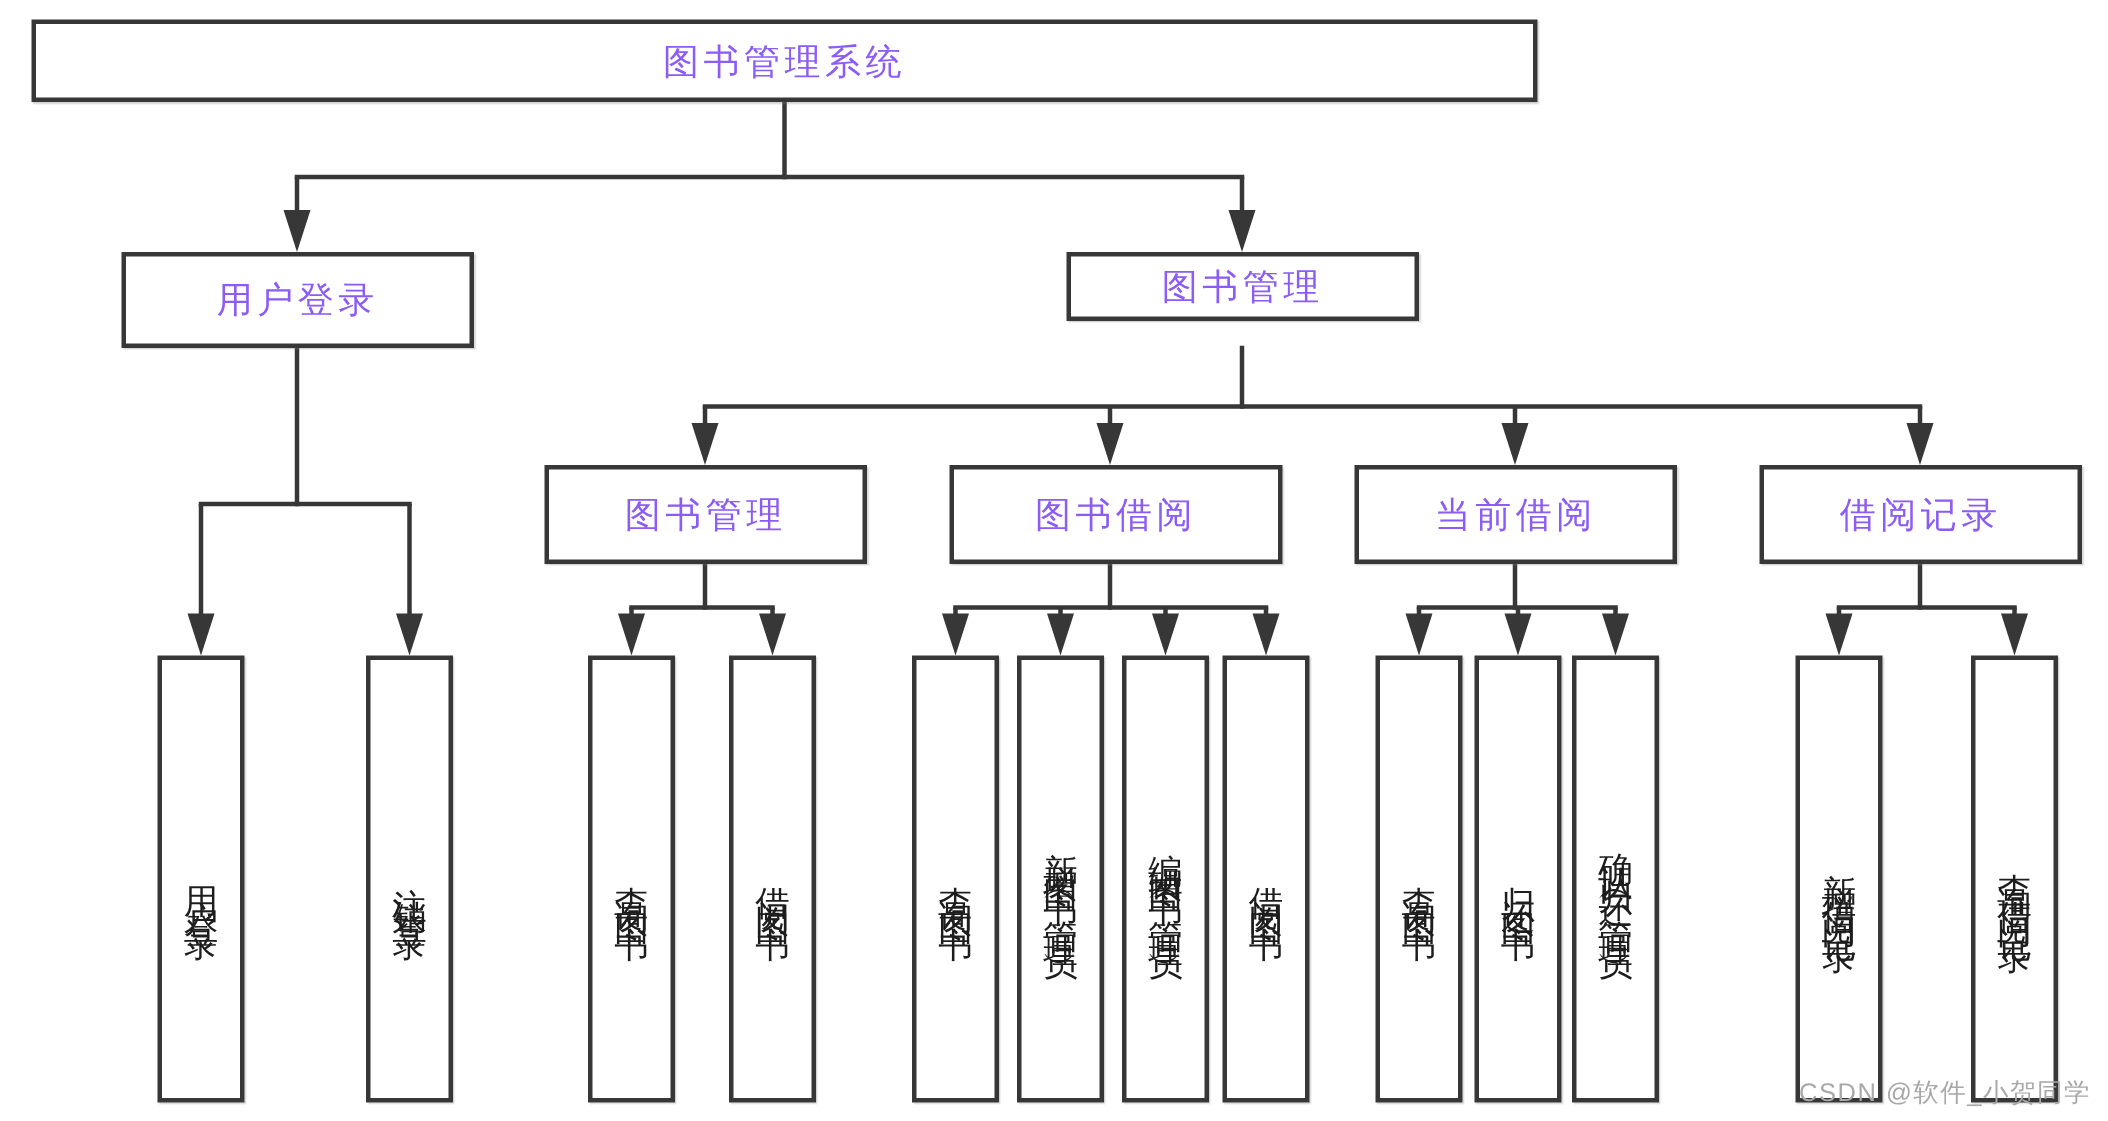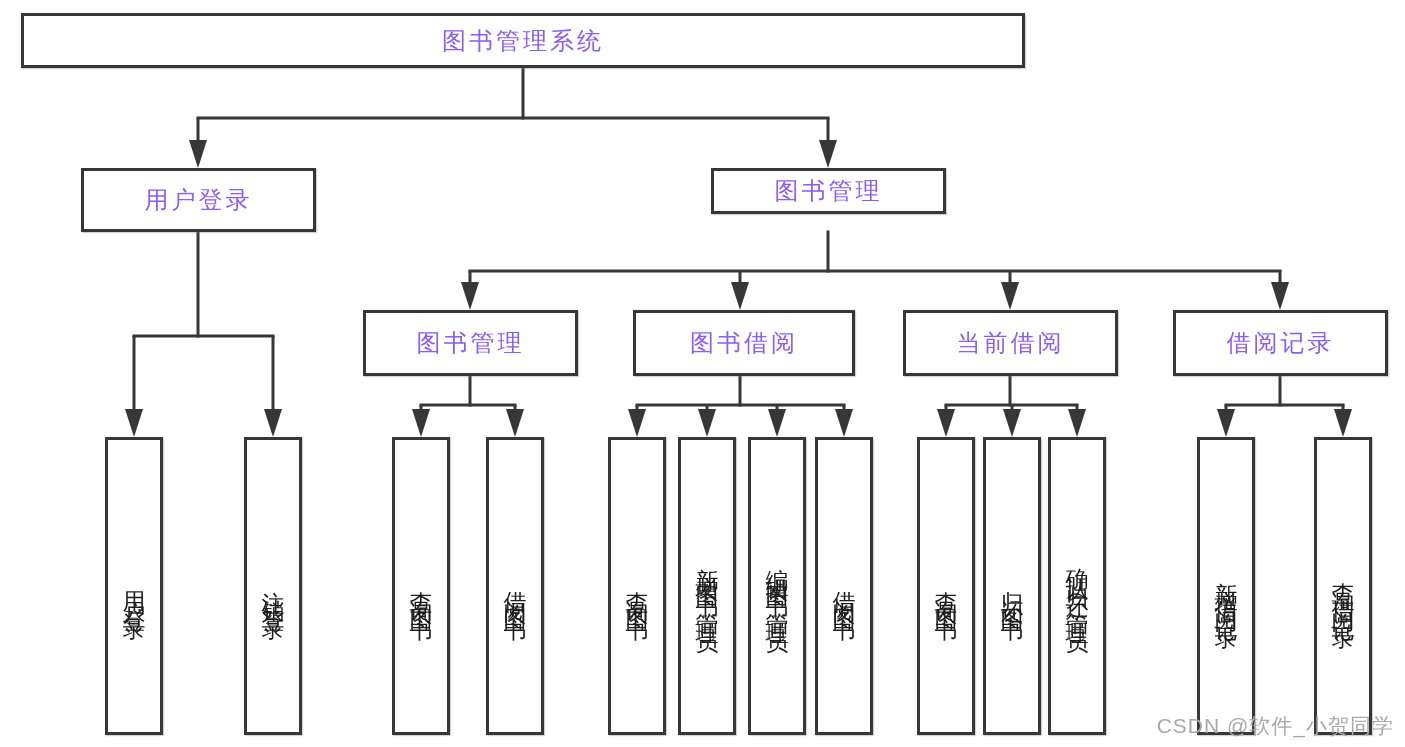--- a/index.html
+++ b/index.html
@@ -43,21 +43,21 @@
     font-size: 23px;
     letter-spacing: 9px;
     color: #1d1d1d;
     margin-bottom: -9px;
     line-height: 1;
   }
   .watermark {
     position: absolute;
     right: 11px;
     bottom: 7px;
-    font-size: 21px;
+    font-size: 17px;
     letter-spacing: 1px;
     color: #a8a8a8;
     z-index: 5;
     white-space: nowrap;
   }
   line { stroke: #373737; stroke-width: 3; }
   .corner { stroke-linecap: square; }
   polygon { fill: #373737; }
 </style>
 </head>

